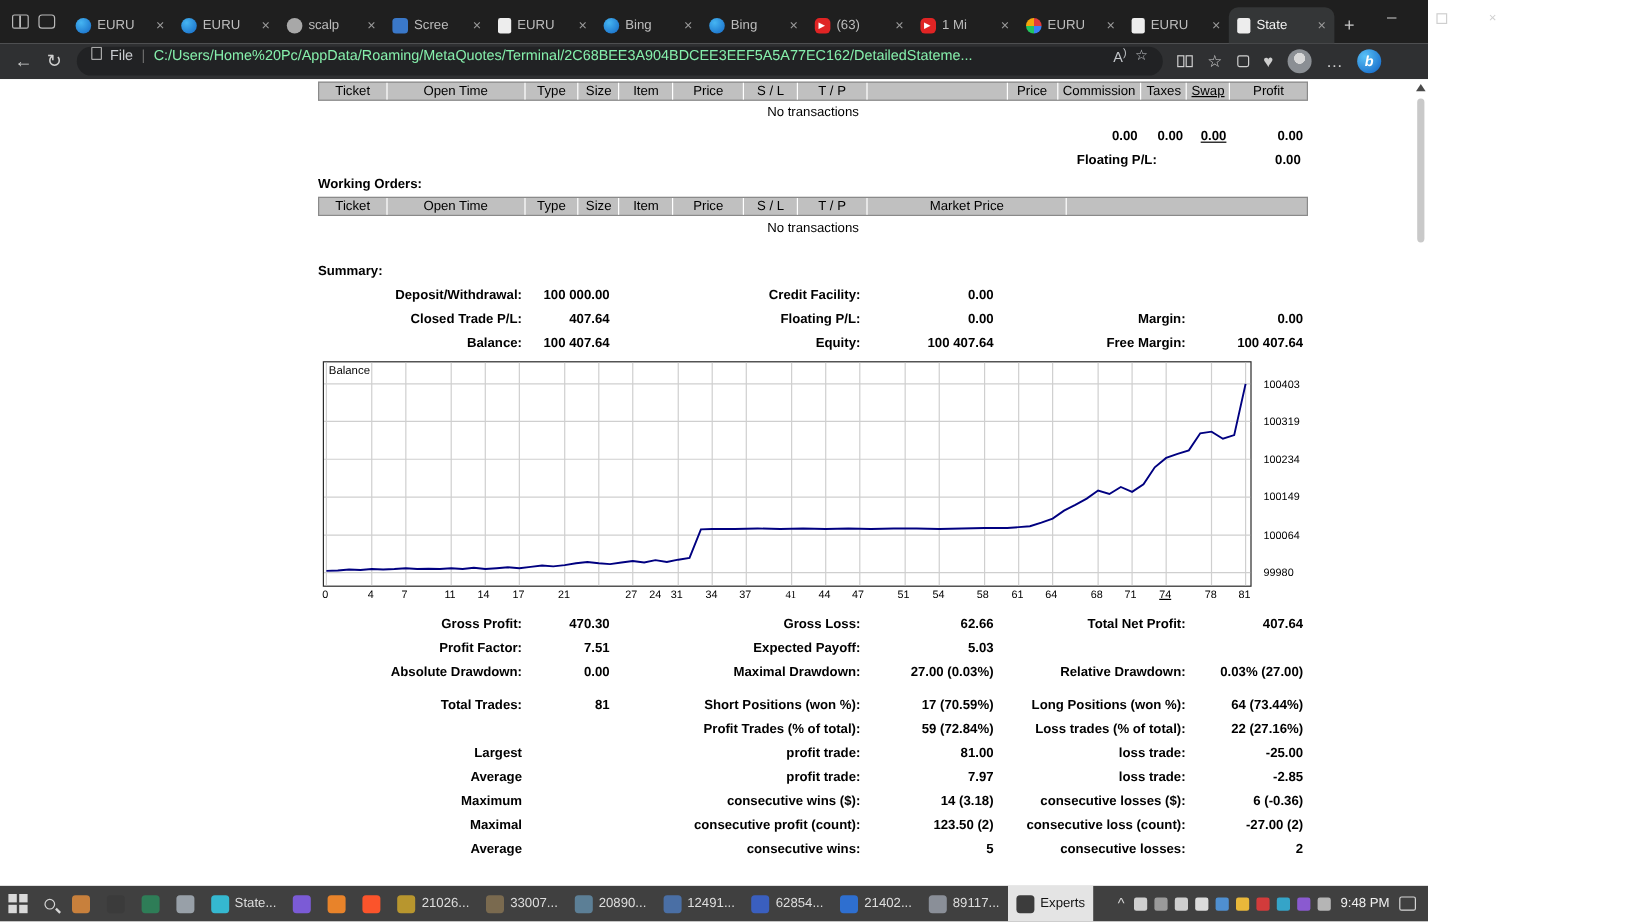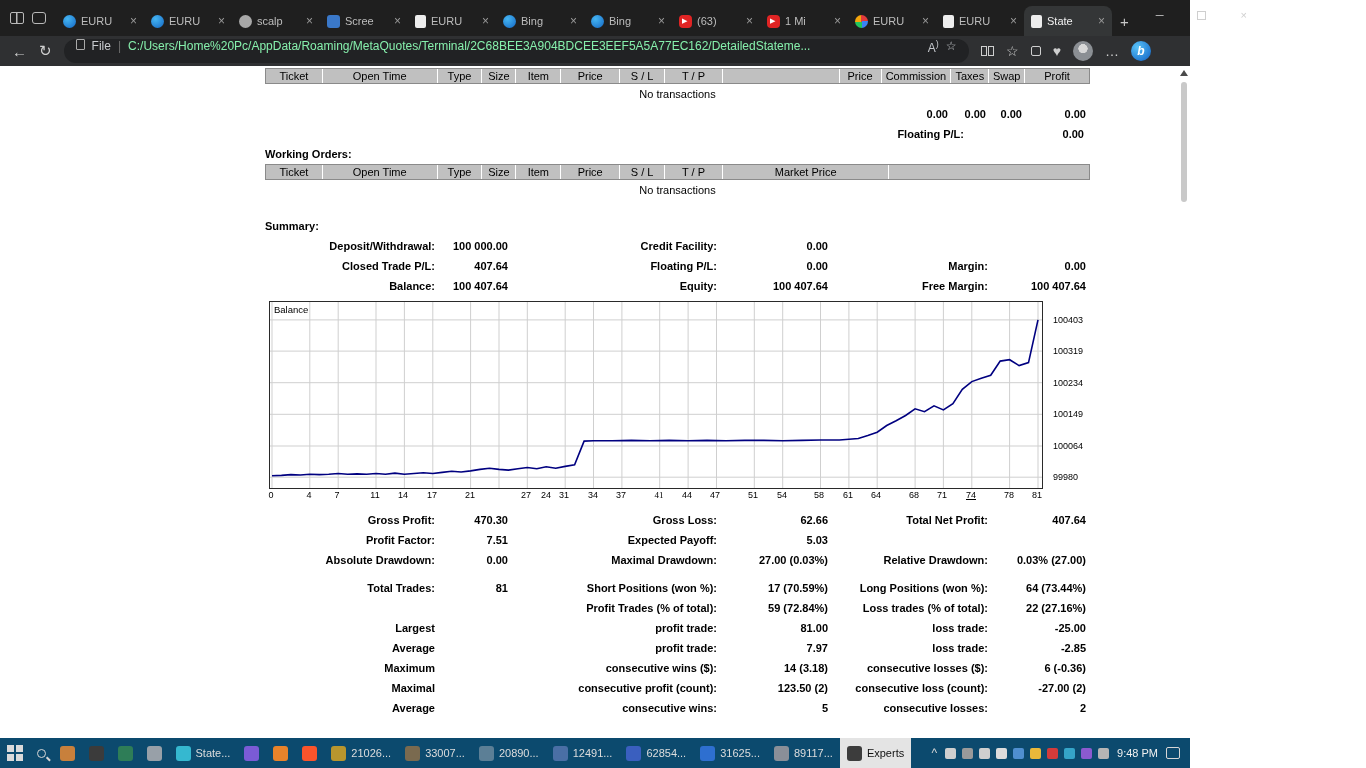--- a/index.html
+++ b/index.html
@@ -53,21 +53,21 @@
   .thead span{display:flex;align-items:center;justify-content:center;font-size:11px;border-right:1px solid #fff;overflow:hidden;white-space:nowrap;}
   .thead span:last-of-type{border-right:none;}
   .trow{display:flex;height:20px;line-height:20px;font-weight:bold;}
   .trow span{text-align:right;padding-right:4px;}
   .t1 span:nth-of-type(1){width:57px;}  .t1 span:nth-of-type(2){width:115px;}
   .t1 span:nth-of-type(3){width:45px;}  .t1 span:nth-of-type(4){width:34px;}
   .t1 span:nth-of-type(5){width:45px;}  .t1 span:nth-of-type(6){width:59px;}
   .t1 span:nth-of-type(7){width:45px;}  .t1 span:nth-of-type(8){width:58px;}
   .t1 span:nth-of-type(9){width:117px;} .t1 span:nth-of-type(10){width:42px;}
   .t1 span:nth-of-type(11){width:70px;} .t1 span:nth-of-type(12){width:38px;}
-  .t1 span:nth-of-type(13){width:36px;} .t1 span:nth-of-type(14){width:64px;}
+  .t1 span:nth-of-type(13){width:36px;text-decoration:underline;} .t1 span:nth-of-type(14){width:64px;}
   .t2 span:nth-of-type(1){width:57px;}  .t2 span:nth-of-type(2){width:115px;}
   .t2 span:nth-of-type(3){width:45px;}  .t2 span:nth-of-type(4){width:34px;}
   .t2 span:nth-of-type(5){width:45px;}  .t2 span:nth-of-type(6){width:59px;}
   .t2 span:nth-of-type(7){width:45px;}  .t2 span:nth-of-type(8){width:58px;}
   .t2 span:nth-of-type(9){width:167px;} .t2 span:nth-of-type(10){width:200px;}
   .centerline{height:20px;line-height:20px;text-align:center;}
   .flowrow{display:flex;justify-content:flex-end;height:20px;line-height:20px;font-weight:bold;}
   .fval{width:126px;text-align:right;padding-right:6px;}
   .sectitle{height:20px;line-height:20px;font-weight:bold;}
   .gap-top{margin-top:16px;}
@@ -87,21 +87,21 @@
   .ylabels span{position:absolute;left:4px;transform:translateY(-50%);}
   .xlabels{position:relative;width:774px;height:13px;font-size:9px;}
   .xlabels span{position:absolute;top:1px;transform:translateX(-50%);}
 
   
   .scrollbar{position:absolute;right:0;top:0;bottom:0;width:12px;}
   .sb-up{position:absolute;top:4px;left:2px;width:0;height:0;border-left:4px solid transparent;border-right:4px solid transparent;border-bottom:6px solid #4a4a4a;}
   .sb-thumb{position:absolute;top:16px;left:3px;width:6px;height:120px;background:#c9c9c9;border-radius:3px;}
 
   
-  .taskbar{height:30px;background:#0c4a6e;display:flex;align-items:center;color:#dddddd;flex:none;}
+  .taskbar{height:30px;background:#404040;display:flex;align-items:center;color:#dddddd;flex:none;}
   .tb-btn{height:30px;display:flex;align-items:center;gap:5px;padding:0 7px;font-size:11px;cursor:pointer;white-space:nowrap;}
   .tb-btn.active{background:#e4e4e4;color:#111;}
   .winlogo{display:grid;grid-template-columns:7px 7px;grid-template-rows:7px 7px;gap:1.5px;}
   .winlogo i{background:#dadada;}
   .maglass{width:9px;height:9px;border:1.6px solid #d6d6d6;border-radius:50%;position:relative;}
   .maglass::after{content:"";position:absolute;left:8px;top:8px;width:5px;height:1.6px;background:#d6d6d6;transform:rotate(45deg);}
   .tb-apps{display:flex;align-items:center;height:30px;}
   .appicon{width:15px;height:15px;border-radius:3px;flex:none;}
   .applabel{max-width:50px;overflow:hidden;}
   .applabel:empty{display:none;}
@@ -565,21 +565,21 @@
           <span class="applabel">12491...</span>
         </div>
 
         <div class="tb-btn app">
           <span class="appicon" style="background: rgb(58, 95, 191);"></span>
           <span class="applabel">62854...</span>
         </div>
 
         <div class="tb-btn app">
           <span class="appicon" style="background: rgb(46, 111, 208);"></span>
-          <span class="applabel">31625...</span>
+          <span class="applabel">21402...</span>
         </div>
 
         <div class="tb-btn app">
           <span class="appicon" style="background: rgb(138, 143, 152);"></span>
           <span class="applabel">89117...</span>
         </div>
 
         <div class="tb-btn app active">
           <span class="appicon" style="background: rgb(60, 60, 60);"></span>
           <span class="applabel">Experts</span>

